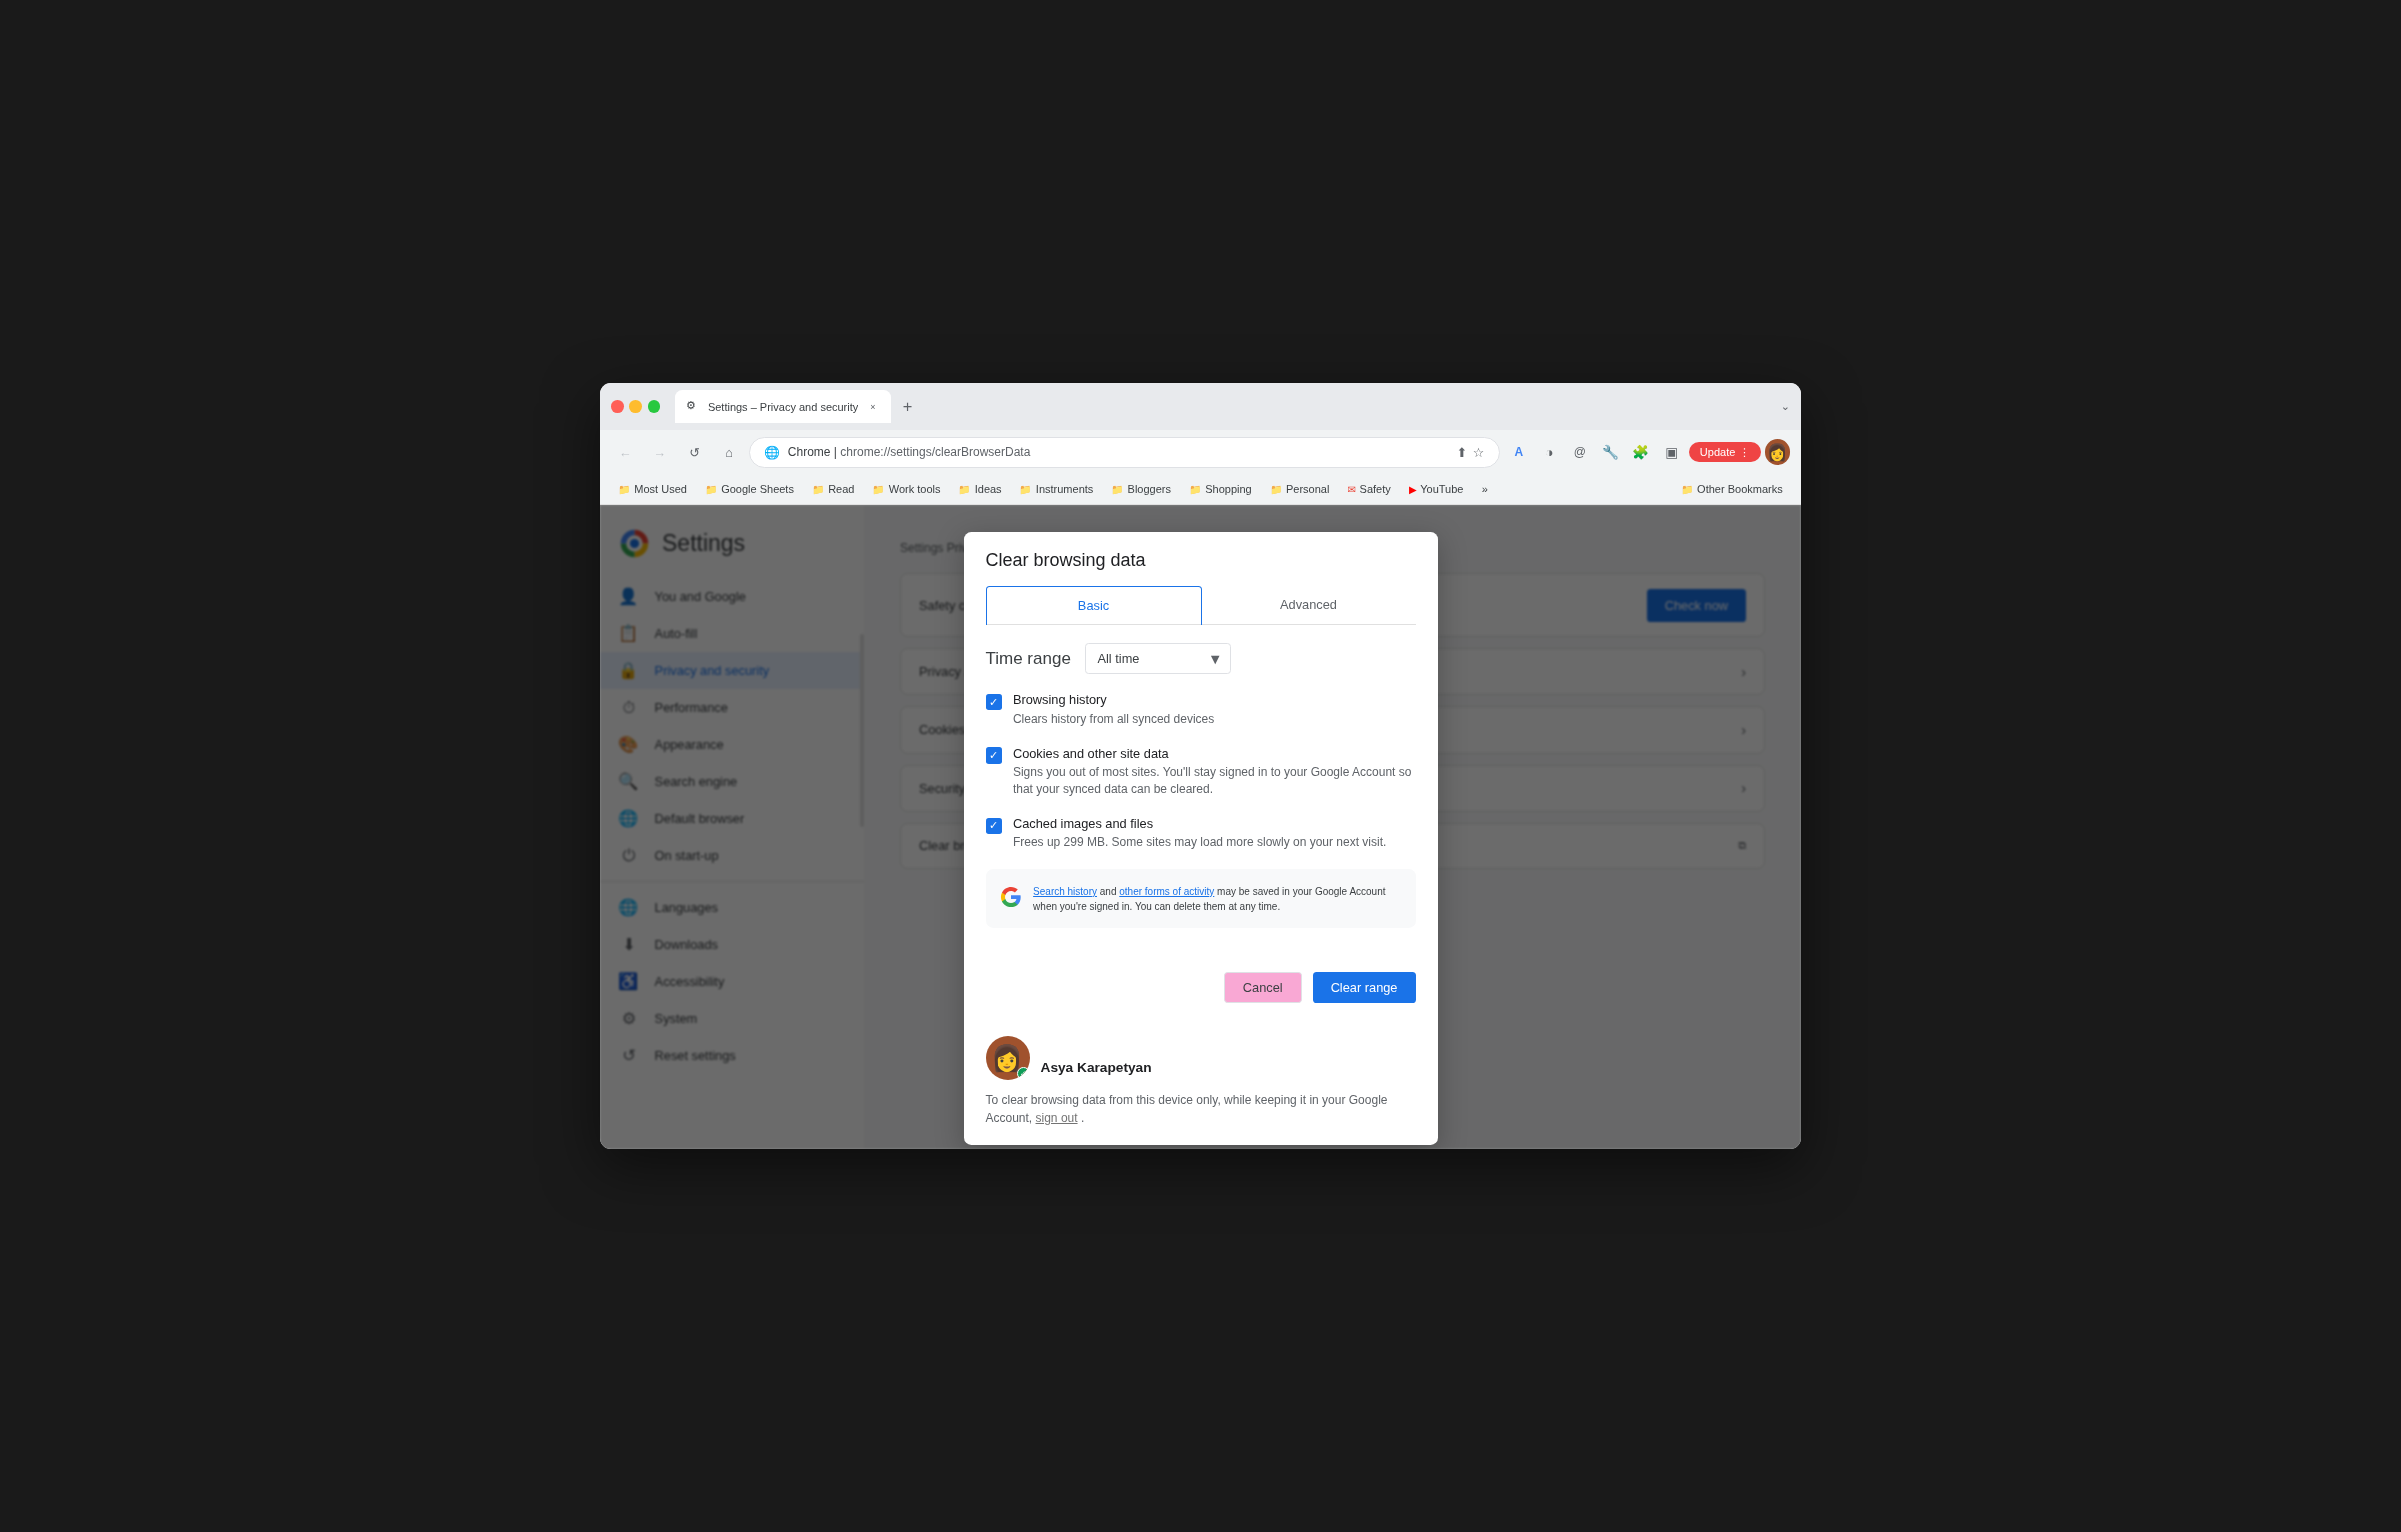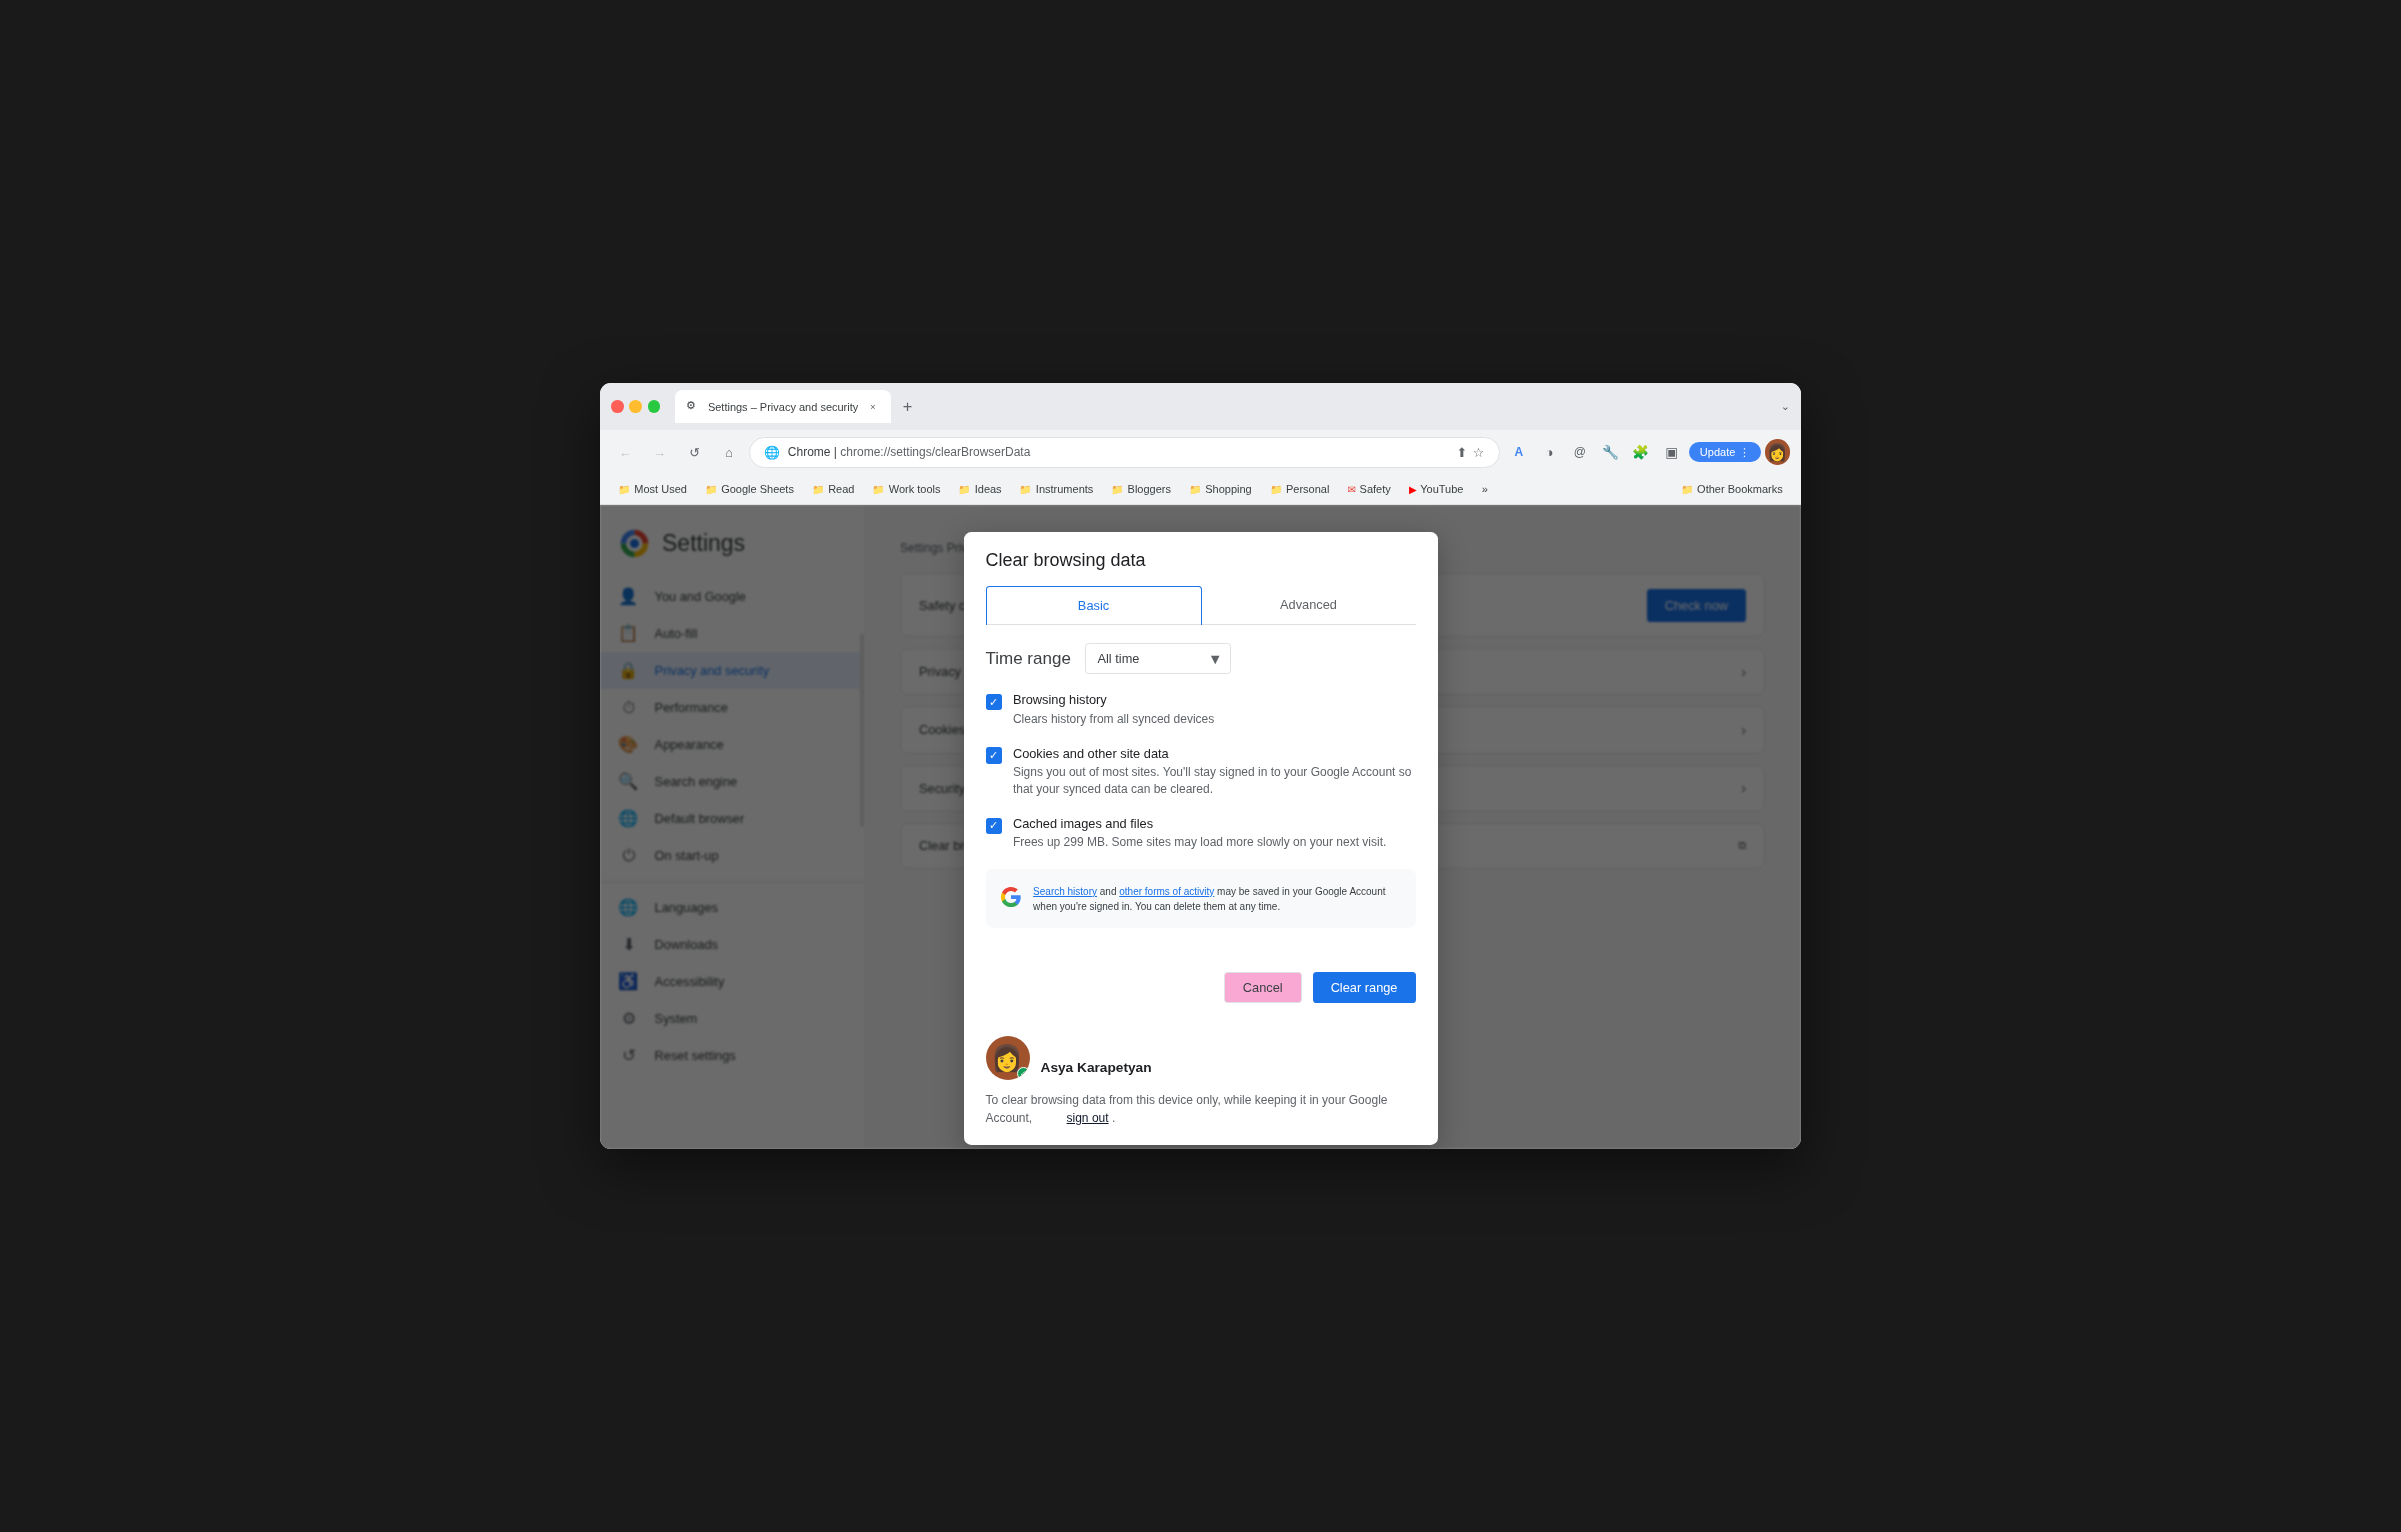--- a/index.html
+++ b/index.html
@@ -166,21 +166,21 @@
       width: 27px;
       height: 27px;
       border-radius: 50%;
       display: flex;
       align-items: center;
       justify-content: center;
       font-size: 13.7px;
       cursor: pointer;
     }
     .update-btn {
-      background: #3b82f6;
+      background: #ef4444;
       color: #fff;
       border-radius: 18px;
       padding: 3.6px 11px;
       font-size: 11px;
       font-weight: 500;
       display: flex;
       align-items: center;
       gap: 3.6px;
       cursor: pointer;
     }
@@ -537,24 +537,23 @@
       margin-top: 20px;
     }
 
     .modal-footer-note {
       padding: 11px 22px 18px;
       font-size: 12px;
       color: #5f6368;
       line-height: 1.5;
     }
     .sign-out-link {
-      color: #0f172a;
+      color: #737373;
       text-decoration: underline;
       cursor: pointer;
-      margin-left: 31px;
     }
   </style>
 </head>
 <body>
 
 <div class="browser-window">
 
   <div class="title-bar">
     <div class="traffic-lights">
       <div class="traffic-light tl-red"></div>

